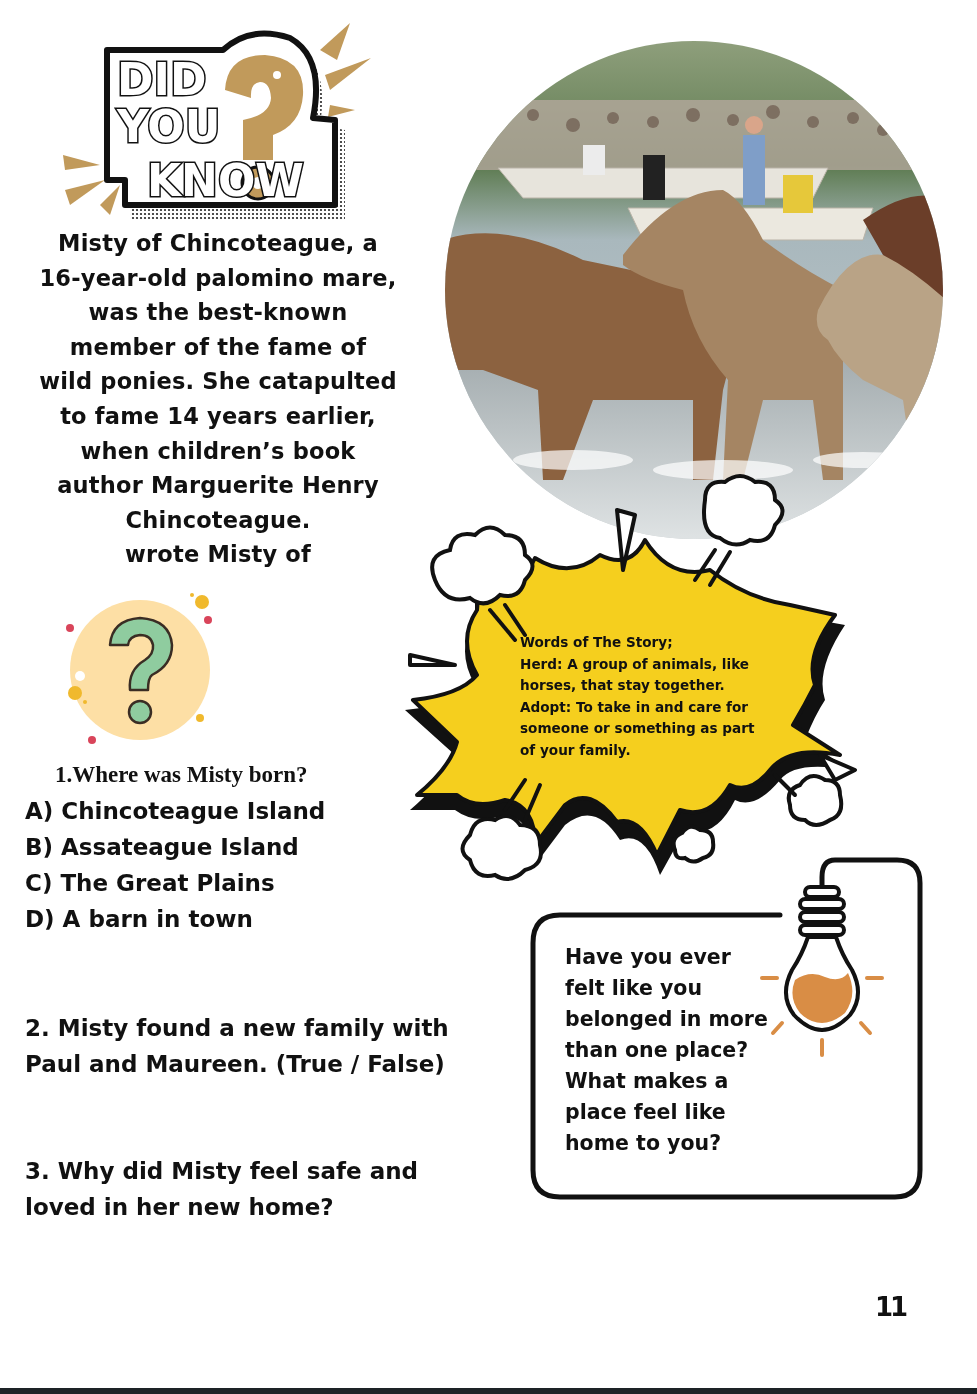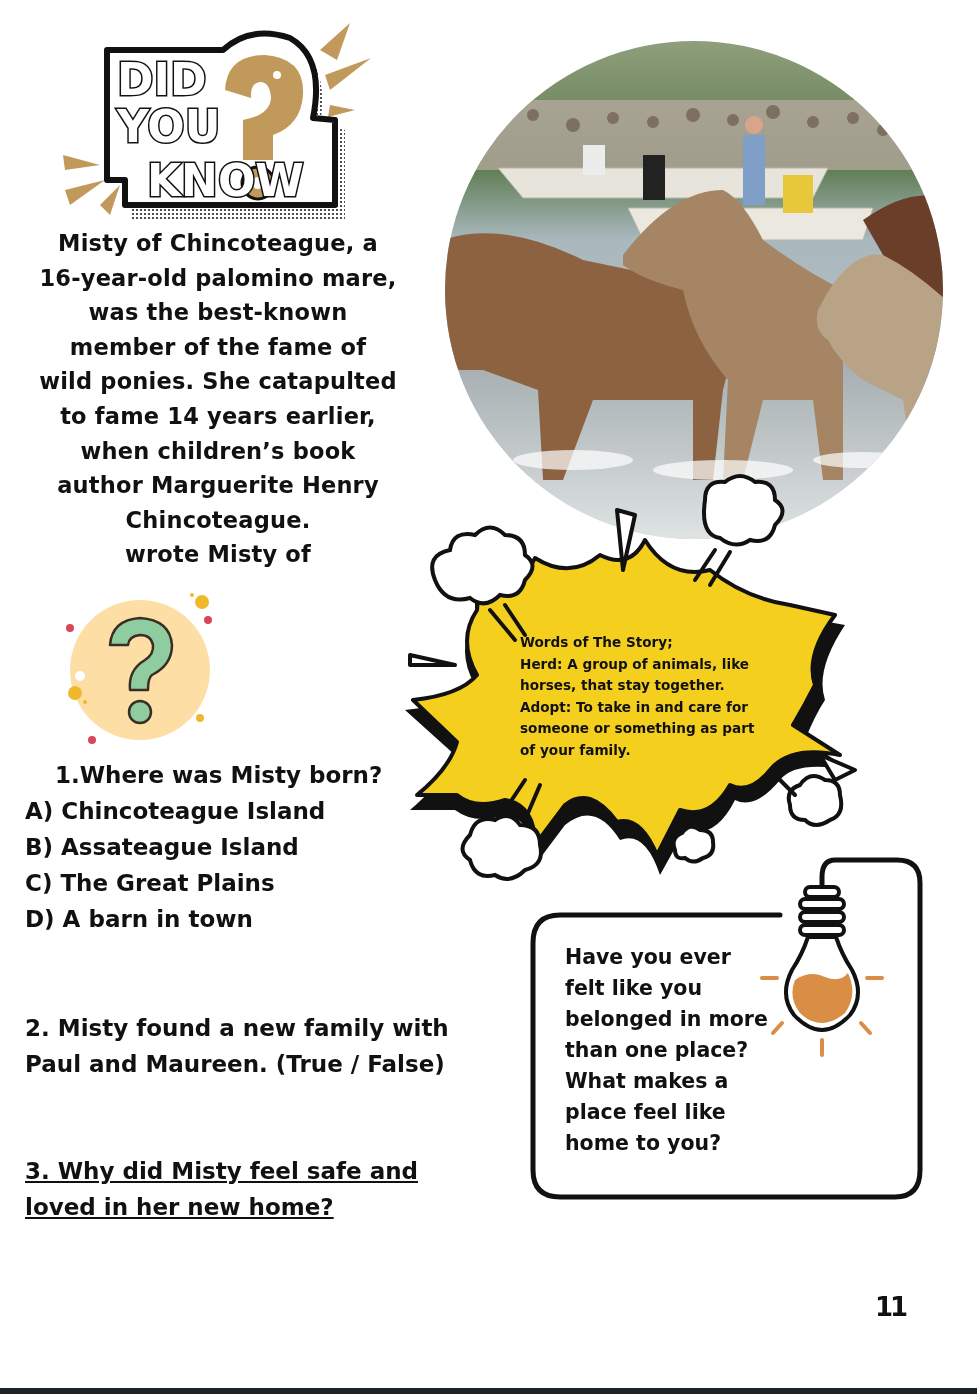--- a/index.html
+++ b/index.html
@@ -22,23 +22,23 @@
   }
 
   
   #photo { left: 443px; top: 40px; width: 503px; height: 500px; }
 
   
   #qicon { left: 40px; top: 590px; width: 190px; height: 160px; }
 
   
   #q1 { left: 25px; top: 757px; width: 440px; font-size: 23px; line-height: 36px; }
-  #q1 .title { padding-left: 30px; }
+  #q1 .title { padding-left: 30px; font-family: Liberation Serif, serif; }
   #q2 { left: 25px; top: 1010px; width: 440px; font-size: 23px; line-height: 36px; }
-  #q3 { left: 25px; top: 1153px; width: 440px; font-size: 23px; line-height: 36px; text-decoration: underline; }
+  #q3 { left: 25px; top: 1153px; width: 440px; font-size: 23px; line-height: 36px; }
 
   
   #burst { left: 395px; top: 470px; width: 480px; height: 430px; }
   #burst-text {
     left: 520px; top: 632px; width: 260px; text-align: left;
     font-size: 13.6px; line-height: 21.5px;
   }
 
   
   #reflect-box { left: 530px; top: 855px; width: 395px; height: 345px; }

